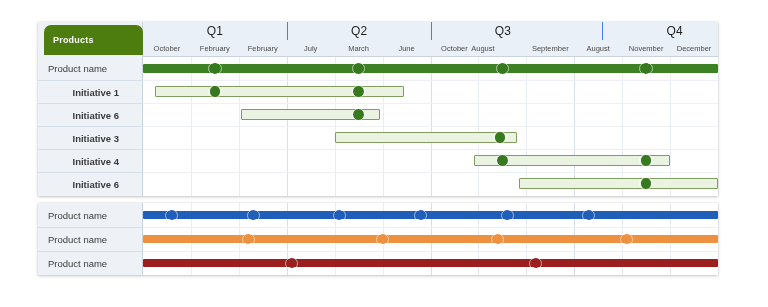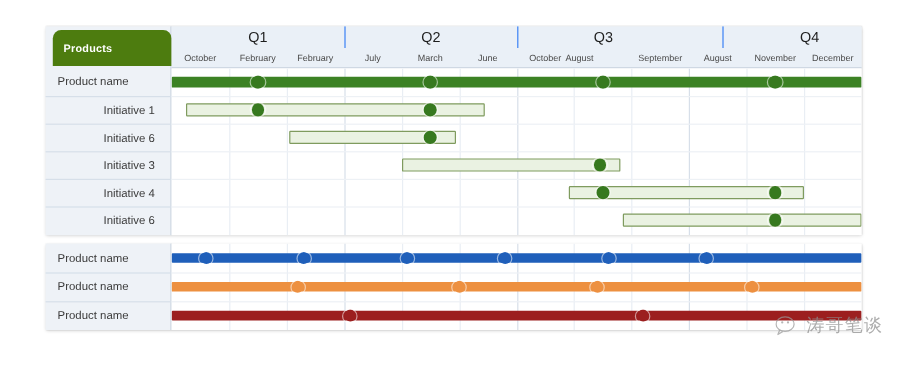--- a/index.html
+++ b/index.html
@@ -54,21 +54,21 @@
     position: absolute;
     left: 0;
     width: 105px;
     display: flex;
     align-items: center;
     font-size: 9.5px;
     color: #3a3a3a;
     border-top: 1px solid #d6dfe9;
   }
   .rowlabel.lvl0 { padding-left: 10px; justify-content: flex-start; }
-  .rowlabel.lvl1 { padding-right: 14px; justify-content: flex-end; }
+  .rowlabel.lvl1 { padding-right: 24px; justify-content: flex-end; font-weight: bold; }
   .rowlabel.noline { border-top: none; }
 
   
   .tl-header {
     position: absolute;
     left: 105px; top: 0;
     right: 0; height: 35px;
     background: #eaf0f7;
     border-bottom: 1px solid #c9d3de;
   }
@@ -254,25 +254,14 @@
         <div class="dot" style="left: 234.583px; top: 31px; width: 10px; height: 10px; background: rgb(237, 144, 64);"></div>
         <div class="dot" style="left: 349.583px; top: 31px; width: 10px; height: 10px; background: rgb(237, 144, 64);"></div>
         <div class="dot" style="left: 478.958px; top: 31px; width: 10px; height: 10px; background: rgb(237, 144, 64);"></div>
         <div class="hline" style="top: 48px;"></div>
         <div class="bar solid" style="left: 0px; width: 575px; top: 56px; height: 8px; background: rgb(156, 31, 31);"></div>
         <div class="dot" style="left: 143.542px; top: 55px; width: 10px; height: 10px; background: rgb(156, 31, 31);"></div>
         <div class="dot" style="left: 387.917px; top: 55px; width: 10px; height: 10px; background: rgb(156, 31, 31);"></div>
       </div>
   </div>
 
-  <div id="watermark">
-    <span class="wechat-mark">
-      <svg viewBox="0 0 28 24" width="21" height="18" aria-hidden="true">
-        <ellipse cx="11" cy="9.5" rx="10" ry="8" fill="none" stroke="#9a9a9a" stroke-width="1.4"></ellipse>
-        <path d="M5 16 L3 21 L8.5 17.6" fill="none" stroke="#9a9a9a" stroke-width="1.4" stroke-linejoin="round"></path>
-        <circle cx="7.8" cy="7.6" r="1.25" fill="#9a9a9a"></circle>
-        <circle cx="14.2" cy="7.6" r="1.25" fill="#9a9a9a"></circle>
-      </svg>
-    </span>
-    <span class="wm-text">涛哥笔谈</span>
-  </div>
 
 </div>
 
 </body></html>

